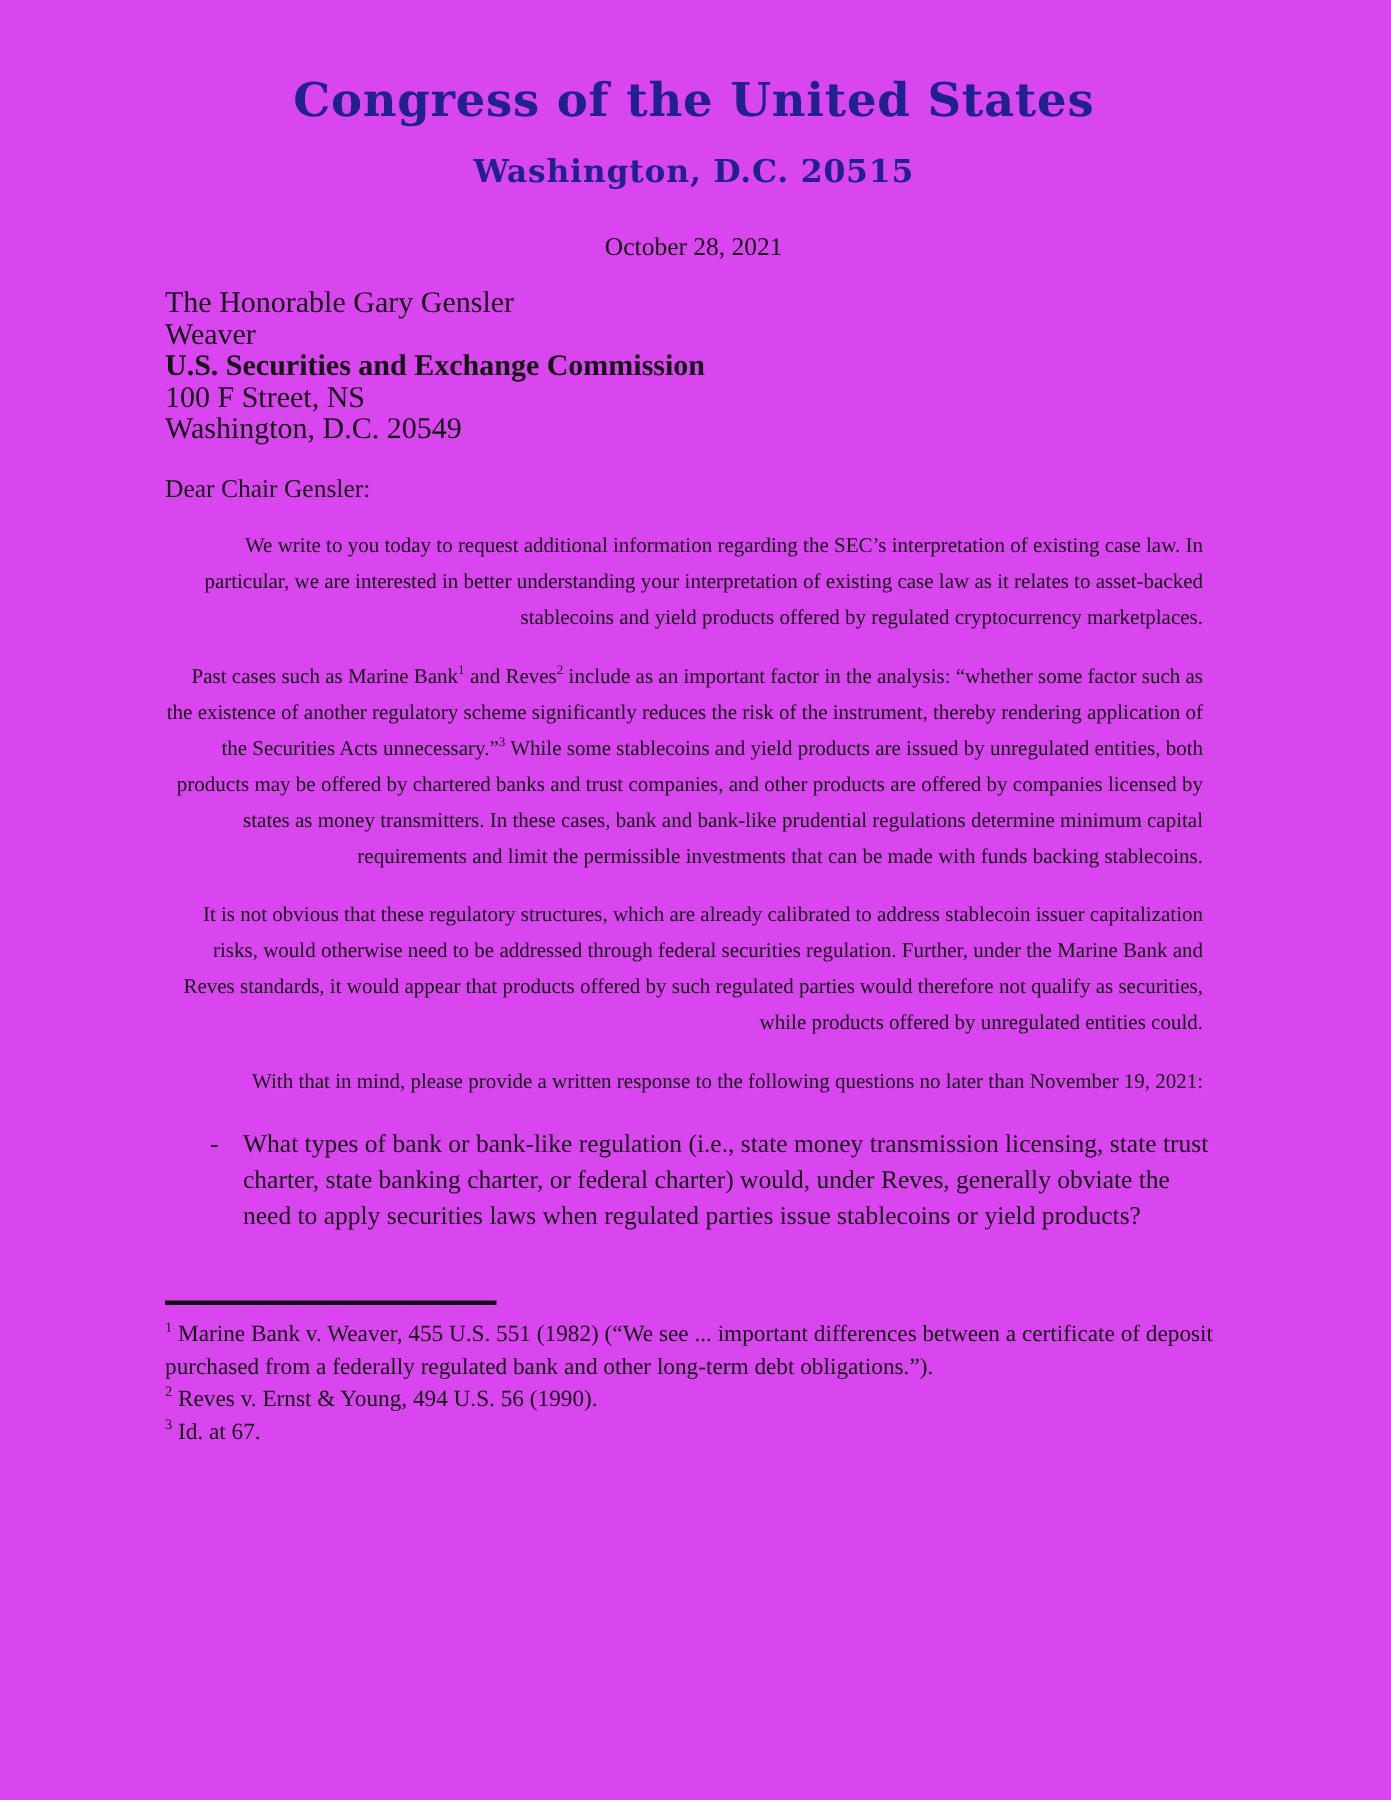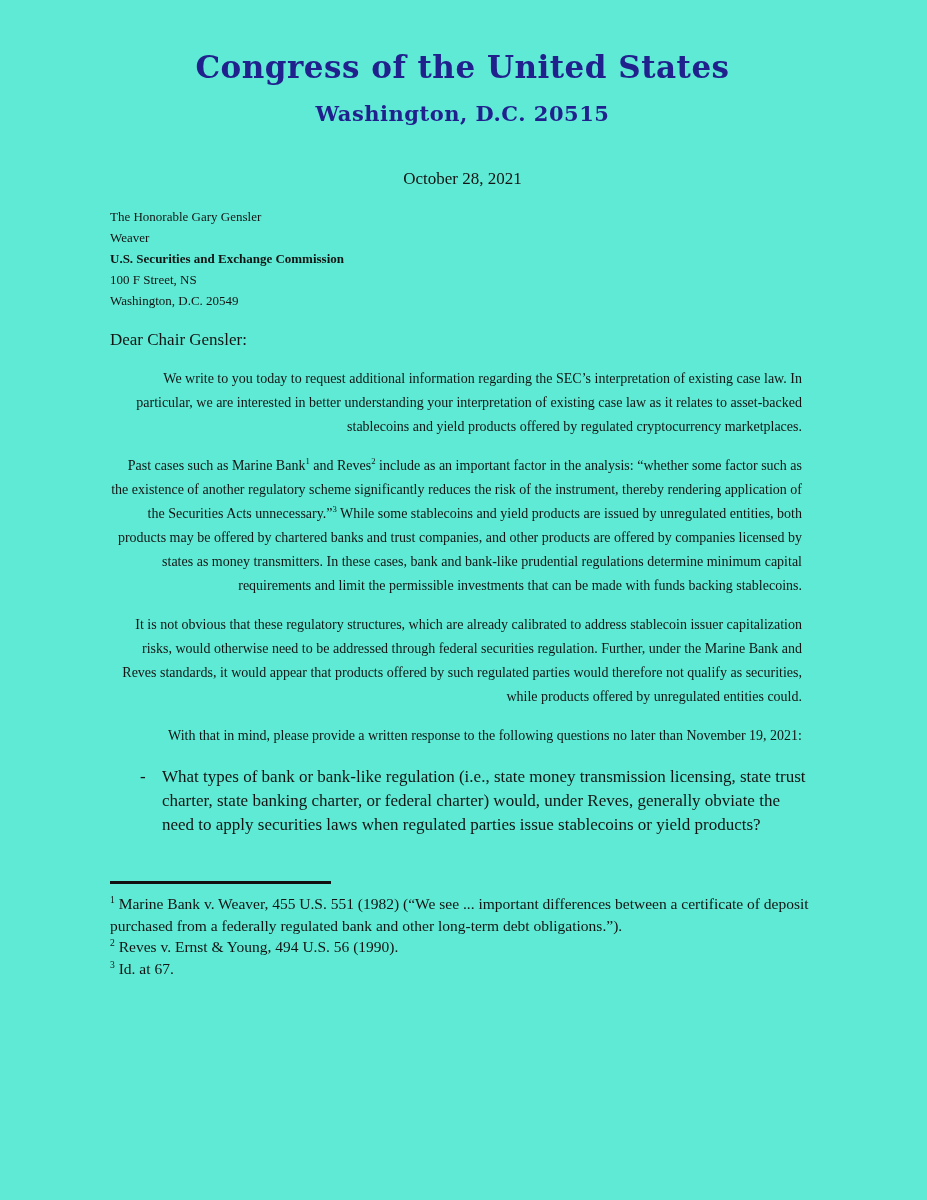--- a/index.html
+++ b/index.html
@@ -5,21 +5,21 @@
   html, body {
     margin: 0;
     padding: 0;
     background: #ffffff;
   }
   .page {
     position: relative;
     width: 927px;
     height: 1200px;
     margin: 0 auto;
-    background: #5eead4;
+    background: #d946ef;
     box-sizing: border-box;
     padding: 50px 112px 40px 110px;
     font-family: "Liberation Serif", "DejaVu Serif", serif;
     color: #141414;
     overflow: hidden;
   }
   .letterhead {
     text-align: center;
   }
   .letterhead .org {
@@ -36,25 +36,25 @@
     font-size: 21px;
     line-height: 26px;
     margin-top: 17px;
     color: #21218e;
     letter-spacing: 0.5px;
   }
   .date-line {
     text-align: center;
     font-size: 17px;
     line-height: 24px;
-    margin-top: 40px;
+    margin-top: 26px;
   }
   .recipient {
     margin-top: 15px;
-    font-size: 13px;
+    font-size: 20px;
     line-height: 21px;
   }
   .recipient .bold { font-weight: 700; }
   .salutation {
     margin: 17px 0 4px 0;
     font-size: 17px;
     line-height: 24px;
   }
   p.body-par {
     margin: 15px 13px 0 0;

